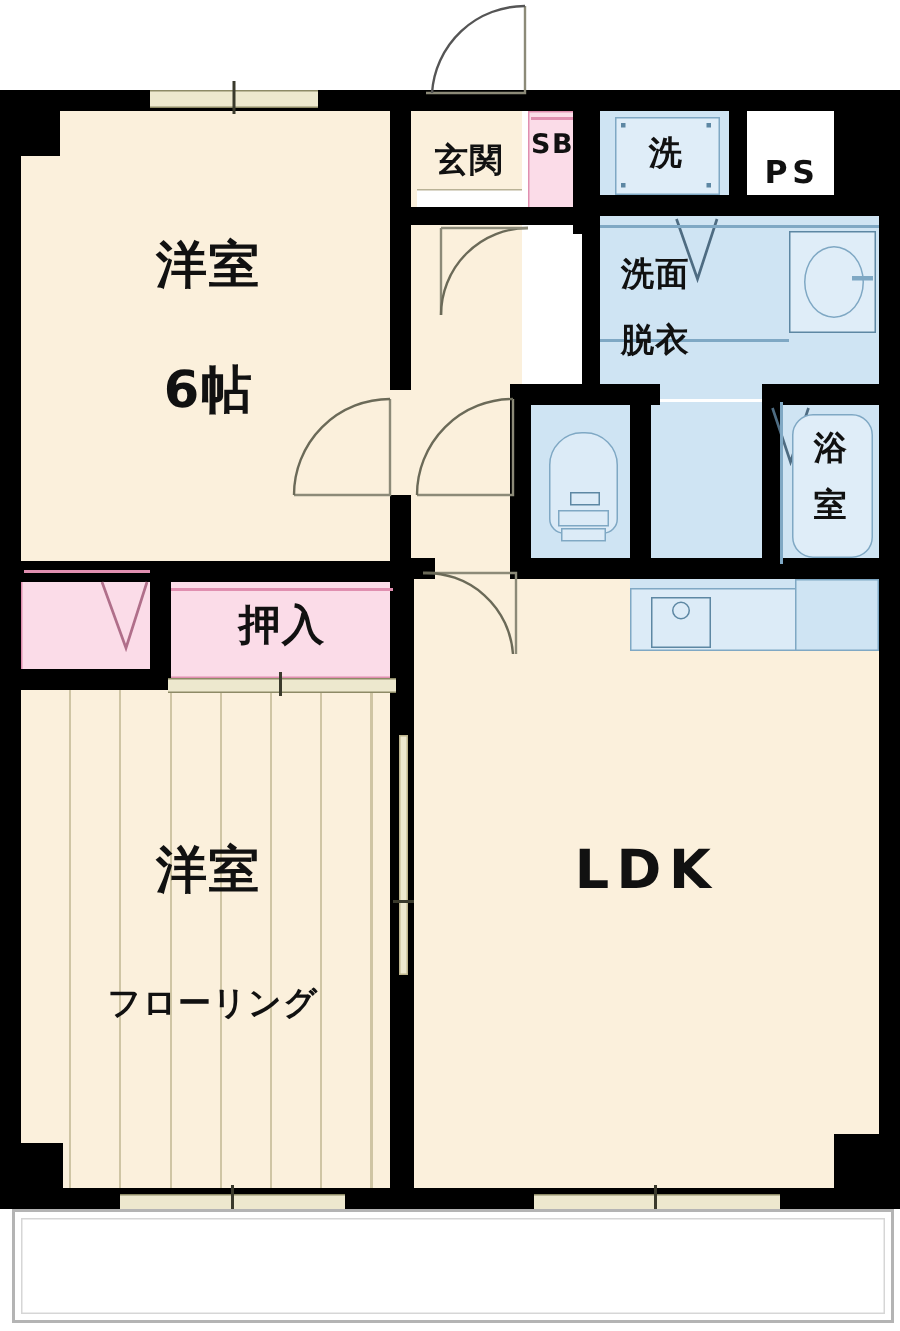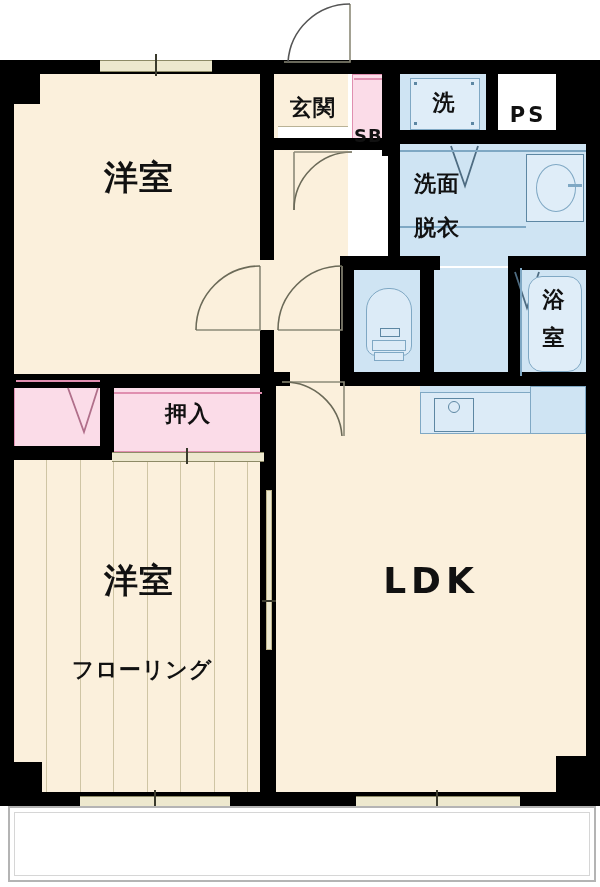--- a/index.html
+++ b/index.html
@@ -35,23 +35,23 @@
   .lbl {
     position: absolute;
     color: #111111;
     font-weight: 700;
     letter-spacing: 1px;
     white-space: nowrap;
     text-align: center;
     line-height: 1.05;
   }
   .lbl-xl { font-size: 34px; }
-  .lbl-lg { font-size: 22px; }
+  .lbl-lg { font-size: 28px; }
   .lbl-md { font-size: 22px; }
-  .lbl-sm { font-size: 18px; margin-top: 39px; }
+  .lbl-sm { font-size: 18px; }
   .lbl-ps { font-size: 21px; letter-spacing: 3px; }
   .lbl-ldk { font-size: 36px; letter-spacing: 5px; }
 
   
   .win-h {
     position: absolute;
     background: #EDE8CE;
     border-top: 1.5px solid #8d8a66;
     border-bottom: 1.5px solid #8d8a66;
   }
@@ -317,20 +317,21 @@
   <div class="divider-pink" style="left:114px; top:392px; width:148px; height:1.5px;"></div>
   <div class="divider-pink" style="left:16px; top:380px; width:84px; height:1.5px;"></div>
   <div class="win-h" style="left:112px; top:452px; width:152px; height:8px;"></div>
   <div class="win-tick" style="left:186px; top:448px; width:2px; height:16px;"></div>
 
   <div class="divider-pink" style="left:354px; top:78px; width:28px; height:1.5px;"></div>
 
   <div class="abs" style="left:278px; top:126px; width:70px; height:12px; background:#FFFFFF; border-top:1.5px solid #b9b296;"></div>
 
   <div class="lbl lbl-xl" style="left:84px; top:160px; width:110px;">洋室</div>
+  <div class="lbl lbl-xl" style="left:84px; top:243px; width:110px;">6帖</div>
 
   <div class="lbl lbl-xl" style="left:84px; top:563px; width:110px;">洋室</div>
   <div class="lbl lbl-md" style="left:44px; top:658px; width:196px;">フローリング</div>
 
   <div class="lbl lbl-ldk" style="left:351px; top:562px; width:160px;">LDK</div>
 
   <div class="lbl lbl-md" style="left:280px; top:96px; width:66px;">玄関</div>
 
   <div class="lbl lbl-sm" style="left:354px; top:86px; width:28px; line-height:1.25;">SB</div>
 

